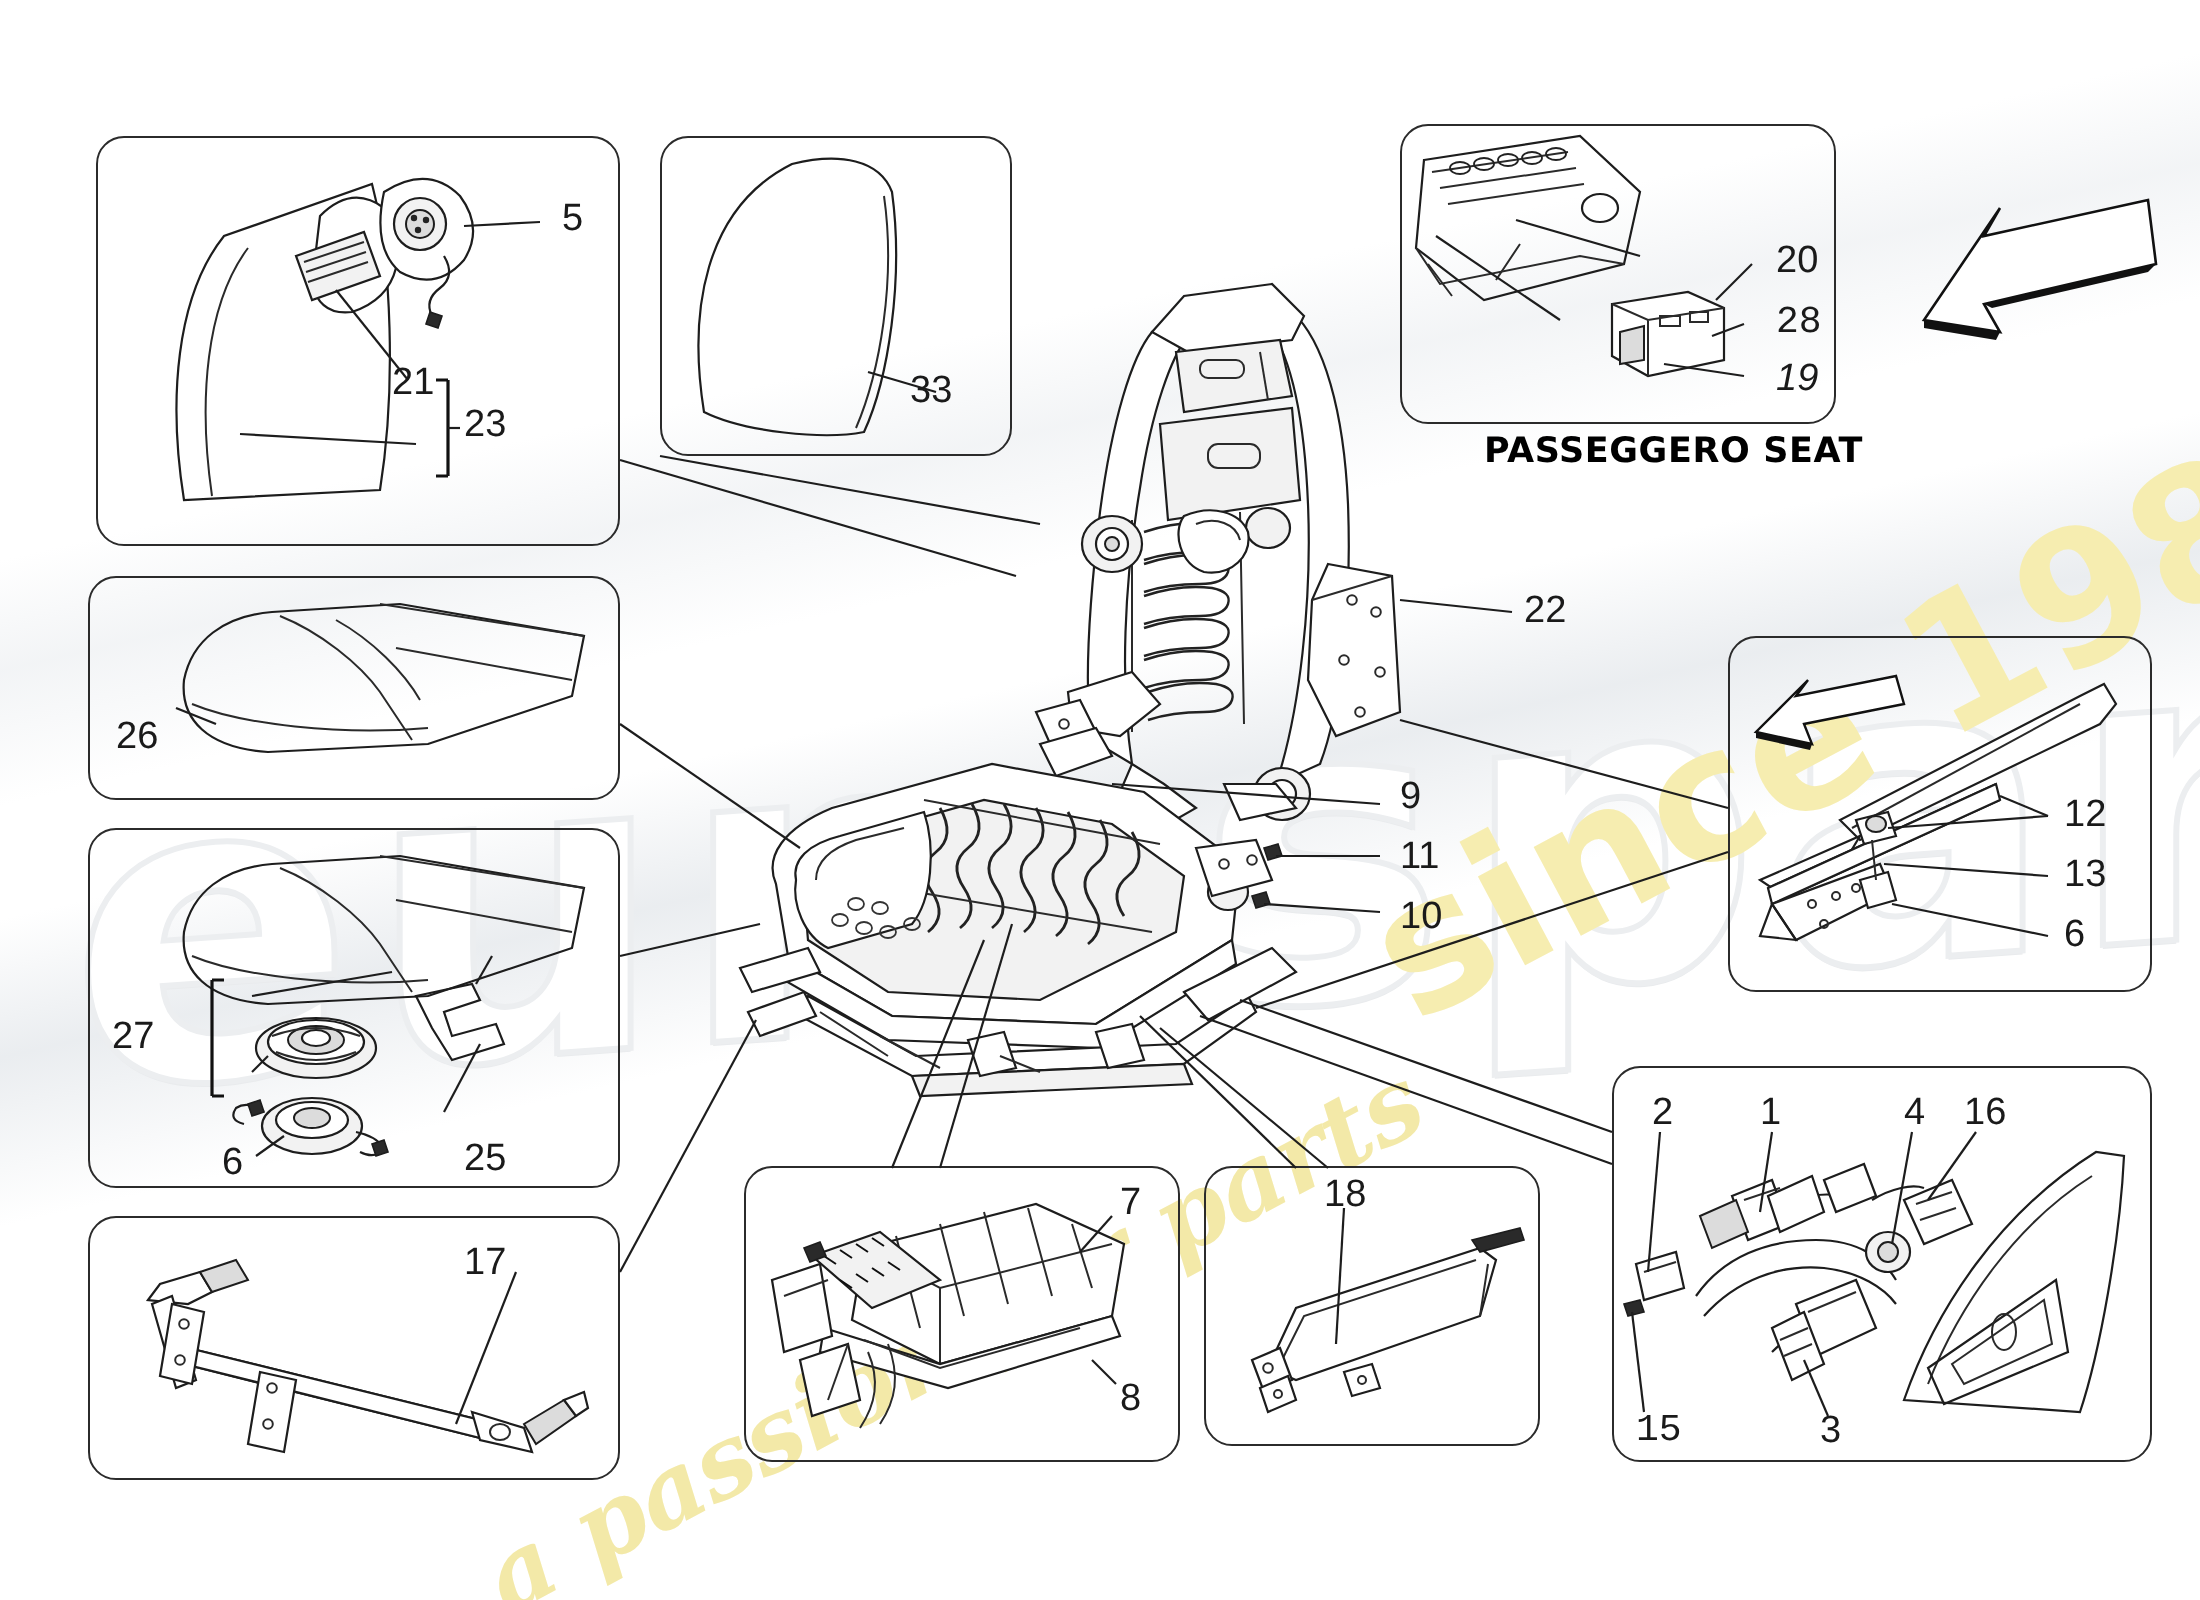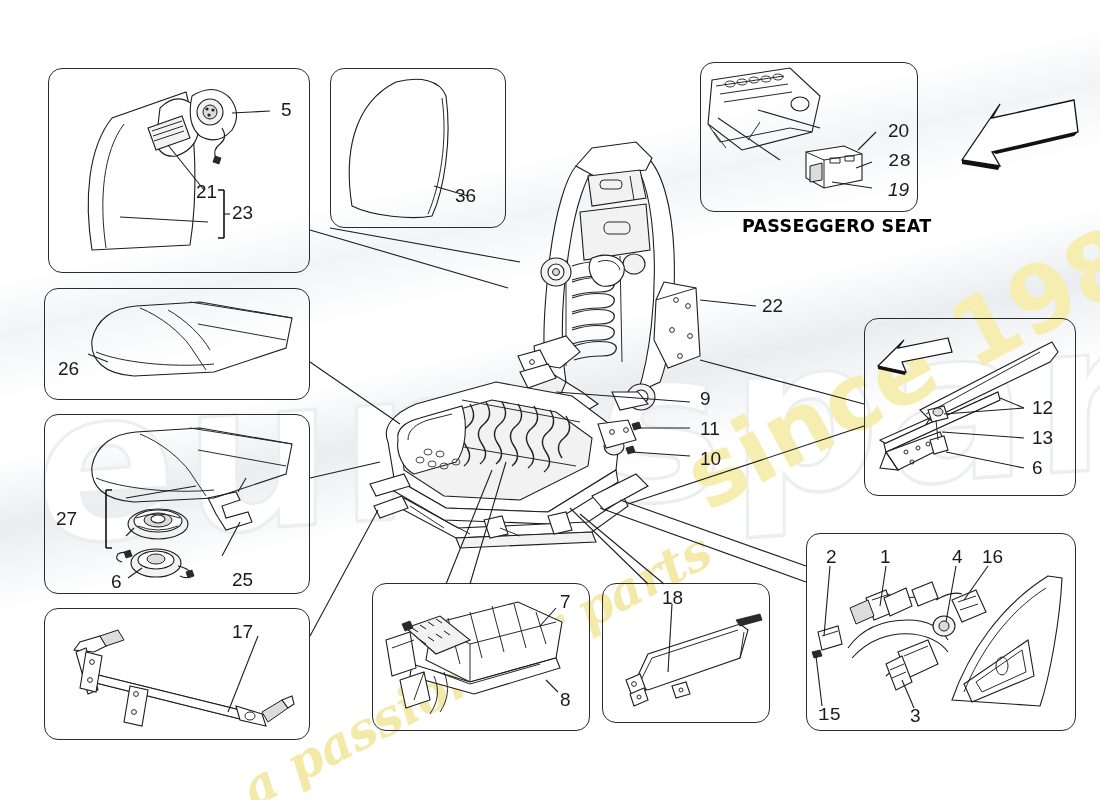--- a/index.html
+++ b/index.html
@@ -470,21 +470,21 @@
       <path class="ln" d="M638 428 L690 428"></path>
       <path class="ln" d="M632 452 L690 456"></path>
 
       <path class="ln" d="M700 300 L756 306"></path>
     </g>
   </svg>
 
   <div class="num" style="left:281px; top:100px;">5</div>
   <div class="num" style="left:196px; top:182px;">21</div>
   <div class="num" style="left:232px; top:203px;">23</div>
-  <div class="num" style="left:455px; top:186px;">36</div>
+  <div class="num" style="left:455px; top:186px;">33</div>
 
   <div class="num" style="left:888px; top:121px;">20</div>
   <div class="num" style="left:888px; top:152px;font-family:Liberation Mono, monospace;">28</div>
   <div class="num" style="left:888px; top:180px;font-style:italic;">19</div>
 
   <div class="bigtitle" style="left:742px; top:216px;">PASSEGGERO SEAT</div>
 
   <div class="num" style="left:58px;  top:359px;">26</div>
   <div class="num" style="left:56px;  top:509px;">27</div>
   <div class="num" style="left:111px; top:572px;">6</div>

